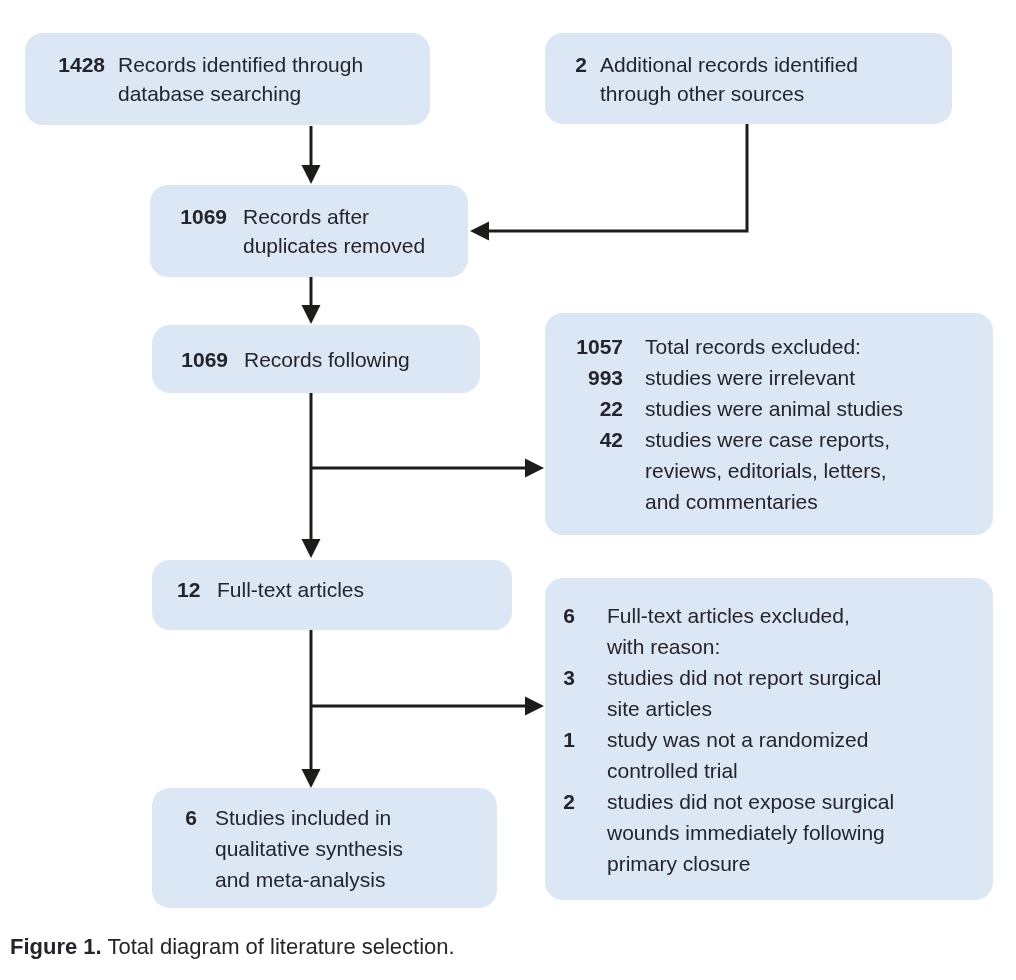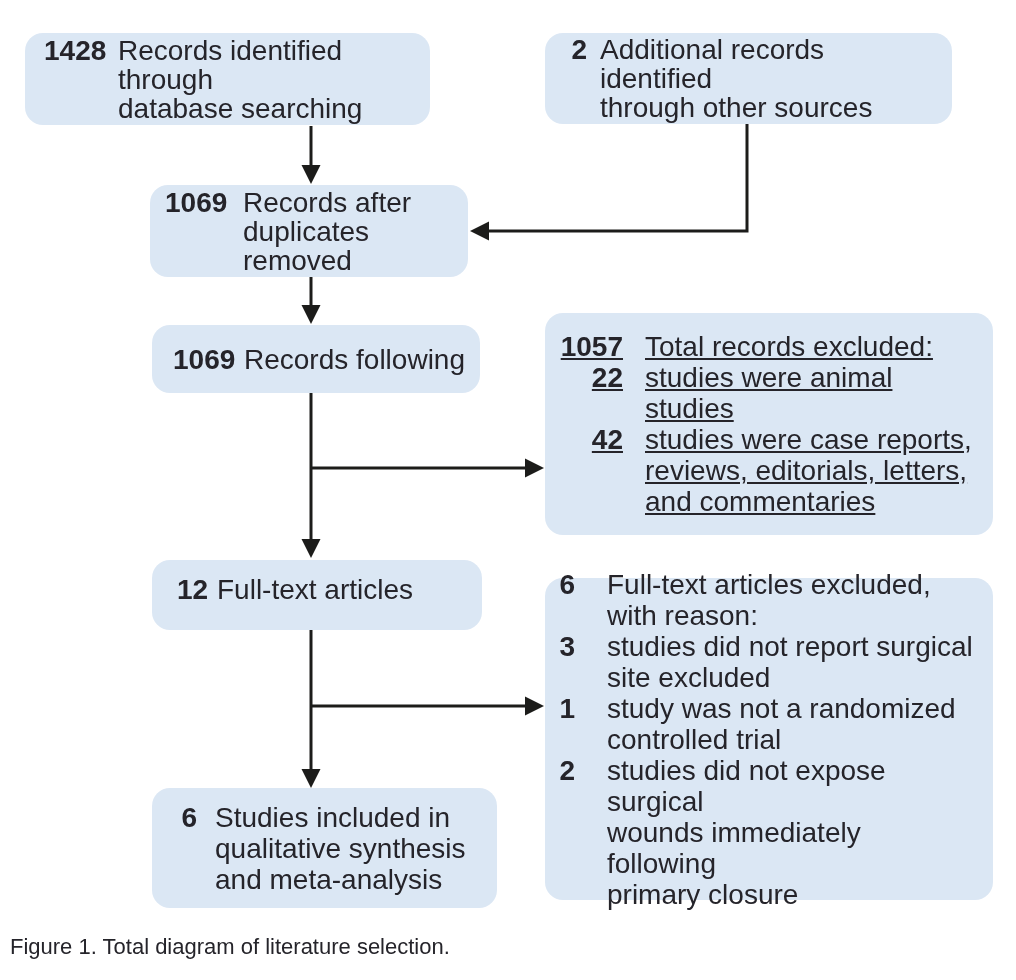--- a/index.html
+++ b/index.html
@@ -17,21 +17,21 @@
     position:relative;
     width:1016px;
     height:980px;
     background:#ffffff;
     overflow:hidden;
   }
   .box{
     position:absolute;
     background:var(--box-bg);
     border-radius:18px;
-    font-size:28px;
+    font-size:21px;
     color:var(--text);
   }
   
   .box.simple{
     display:flex;
     align-items:center;
     line-height:29px;
   }
   .row{
     display:grid;
@@ -52,40 +52,40 @@
     line-height:31px;
     display:flex;
     flex-direction:column;
     justify-content:center;
   }
   
   #box-identified        {left:25px;  top:33px;  width:405px; height:92px;  padding:0 16px 0 19px; --numw:61px; --gap:13px;}
   #box-additional        {left:545px; top:33px;  width:407px; height:91px;  padding:0 16px 0 20px; --numw:22px; --gap:13px;}
   #box-deduplicated      {left:150px; top:185px; width:318px; height:92px;  padding:0 12px 0 15px; --numw:62px; --gap:16px;}
   #box-screened          {left:152px; top:325px; width:328px; height:68px;  padding:0 12px 0 21px; --numw:55px; --gap:16px;}
-  #box-records-excluded  {left:545px; top:313px; width:448px; height:222px; padding:17px 16px 17px 12px;text-decoration:underline; --numw:66px; --gap:22px;}
-  #box-fulltext          {left:152px; top:560px; width:330px; height:70px;  padding:0 12px 12px 25px; --numw:21px; --gap:19px;}
+  #box-records-excluded  {left:545px; top:313px; width:448px; height:222px; padding:17px 16px 17px 12px; --numw:66px; --gap:22px;}
+  #box-fulltext          {left:152px; top:560px; width:360px; height:70px;  padding:0 12px 12px 25px; --numw:21px; --gap:19px;}
   #box-fulltext-excluded {left:545px; top:578px; width:448px; height:322px; padding:20px 16px 20px 12px; --numw:18px; --gap:32px;}
   #box-included          {left:152px; top:788px; width:345px; height:120px; padding:0 14px 0 25px; --numw:20px; --gap:18px; line-height:31px;}
   #arrows{
     position:absolute;
     left:0;top:0;
     width:1016px;height:980px;
     color:var(--line);
     pointer-events:none;
   }
   #caption{
     position:absolute;
     left:10px;
     top:932px;
     font-size:22px;
     line-height:30px;
     color:var(--text);
   }
-  #caption .cap-label{font-weight:400;}
+  #caption .cap-label{font-weight:700;}
 </style>
 </head>
 <body>
 
 <div id="stage">
 
   <svg id="arrows" viewBox="0 0 1016 980" xmlns="http://www.w3.org/2000/svg">
     <g stroke="currentColor" stroke-width="3" fill="none">
       <path d="M311 126 L311 166"></path>
       <path d="M311 277 L311 306"></path>
@@ -136,20 +136,24 @@
       <span class="txt">Records following</span>
     </div>
   </div>
 
   <div class="box list" id="box-records-excluded">
     <div class="row">
       <span class="num">1057</span>
       <span class="txt">Total records excluded:</span>
     </div>
     <div class="row">
+      <span class="num">993</span>
+      <span class="txt">studies were irrelevant</span>
+    </div>
+    <div class="row">
       <span class="num">22</span>
       <span class="txt">studies were animal studies</span>
     </div>
     <div class="row">
       <span class="num">42</span>
       <span class="txt">studies were case reports,
 reviews, editorials, letters,
 and commentaries</span>
     </div>
   </div>
@@ -163,21 +167,21 @@
 
   <div class="box list" id="box-fulltext-excluded">
     <div class="row">
       <span class="num">6</span>
       <span class="txt">Full-text articles excluded,
 with reason:</span>
     </div>
     <div class="row">
       <span class="num">3</span>
       <span class="txt">studies did not report surgical
-site excluded</span>
+site articles</span>
     </div>
     <div class="row">
       <span class="num">1</span>
       <span class="txt">study was not a randomized
 controlled trial</span>
     </div>
     <div class="row">
       <span class="num">2</span>
       <span class="txt">studies did not expose surgical
 wounds immediately following

